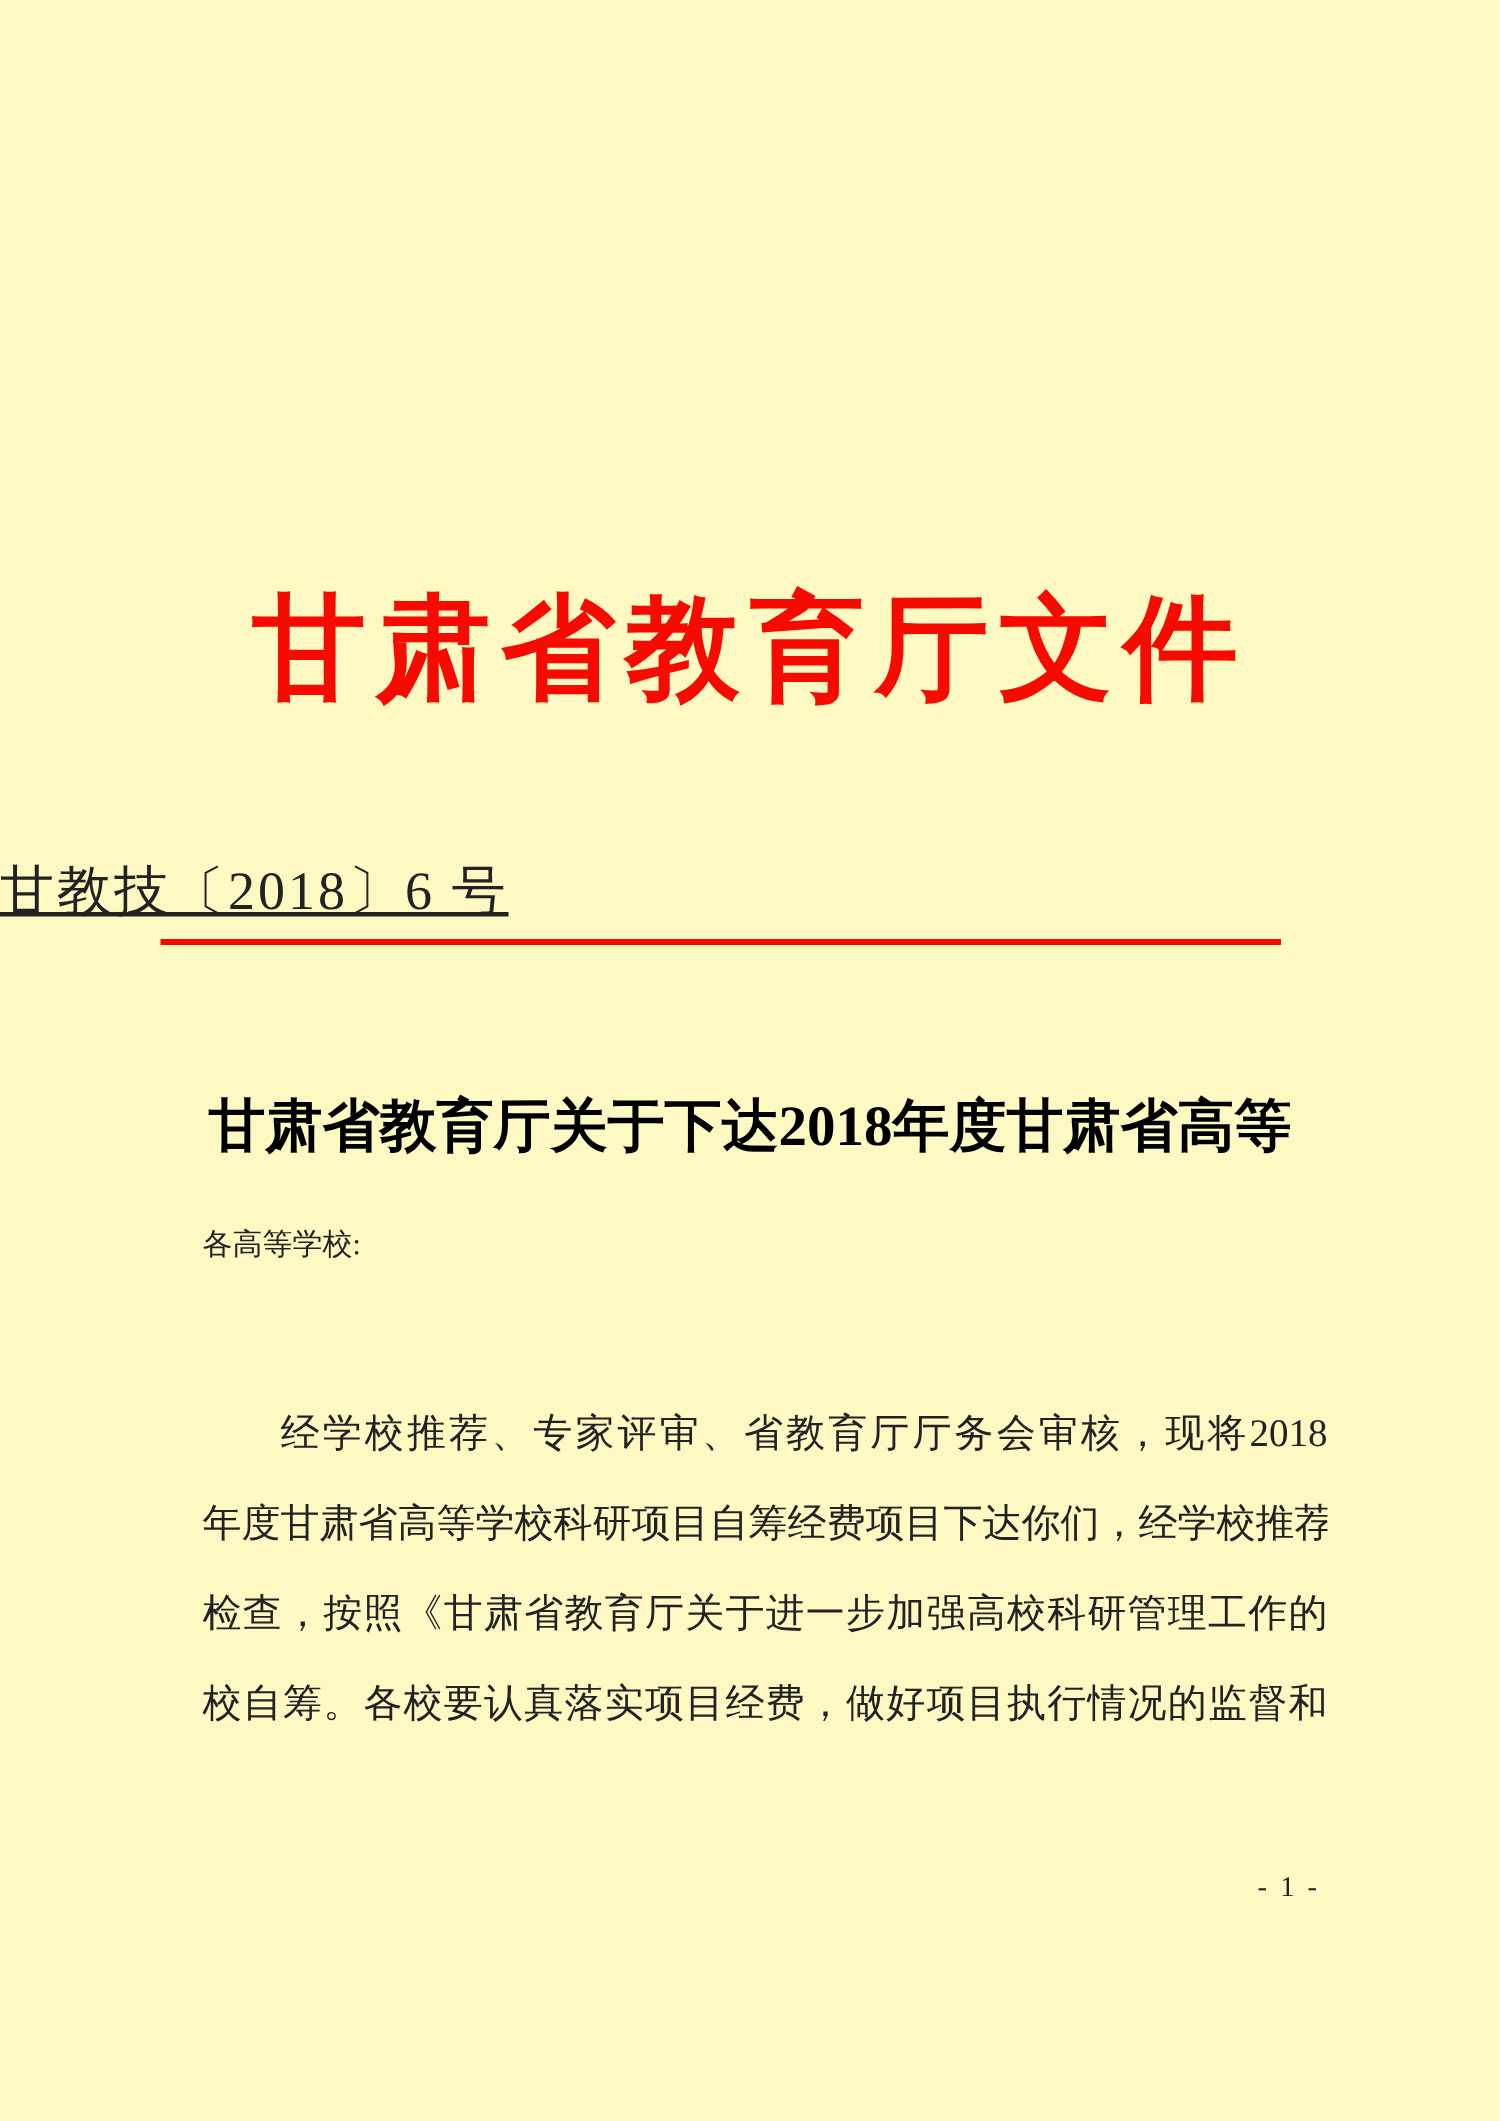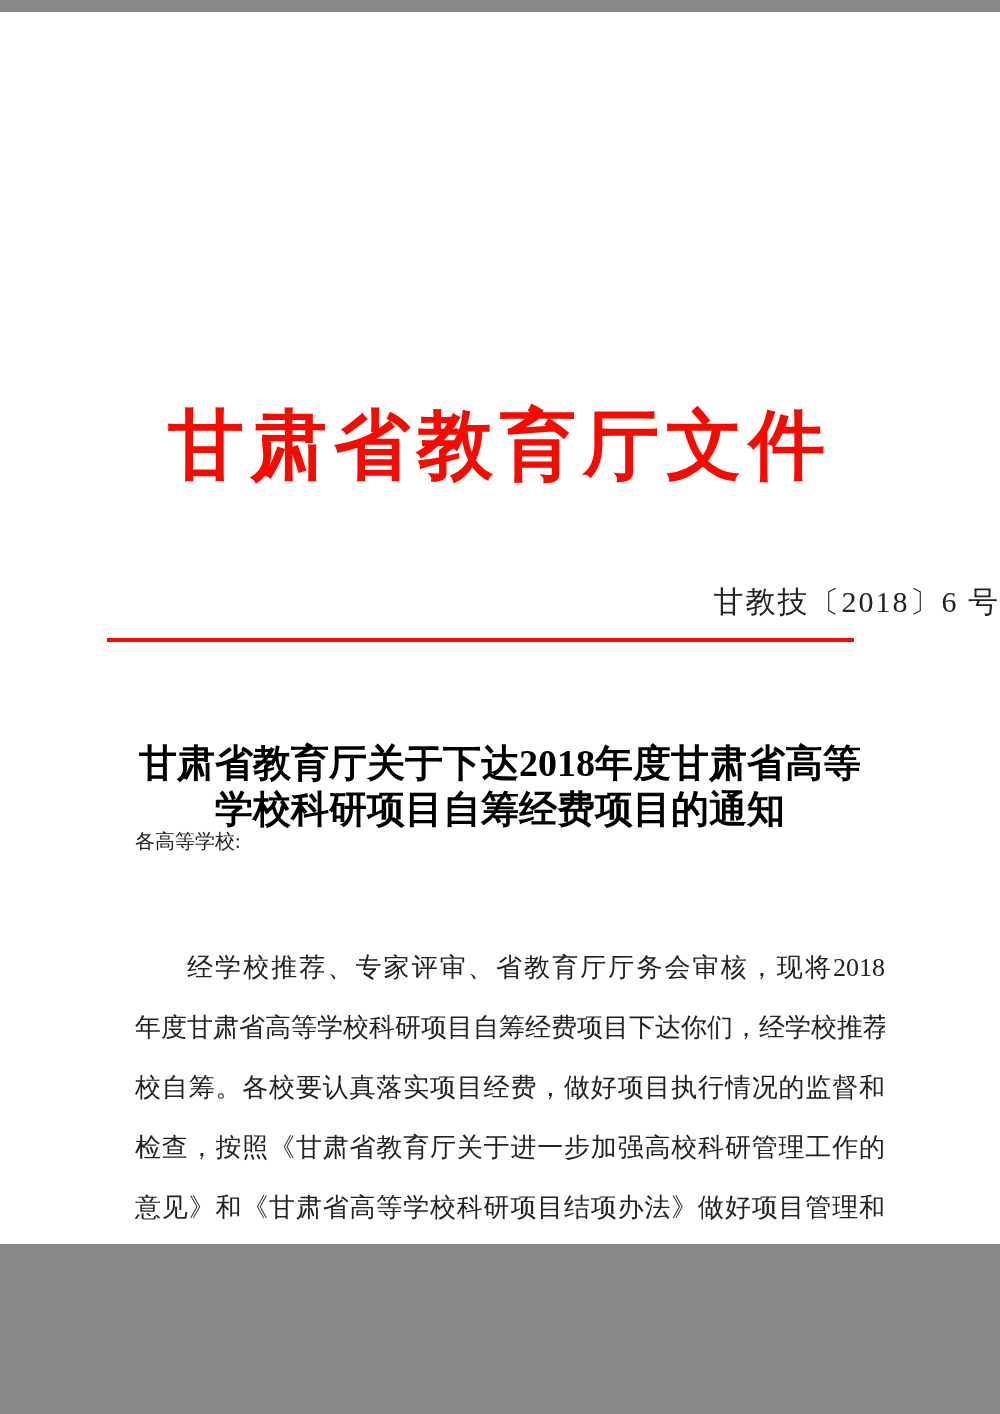--- a/index.html
+++ b/index.html
@@ -1,23 +1,23 @@
 <!DOCTYPE html>
 <html style="--accent-red: #f70b00;"><head>
 <meta charset="utf-8">
 <style>
   :root { --accent-red: #f70b00; --ink: #1a1a1a; }
   * { margin: 0; padding: 0; box-sizing: border-box; }
   html, body { background: #888; }
   .page {
     position: relative;
     width: 1000px;
-    height: 1232px;
-    margin: 12px auto;
-    background: #ffffff;
+    height: 1414px;
+    margin: 0 auto;
+    background: #fef9c3;
     font-family: "Liberation Serif", "DejaVu Serif", serif;
     color: var(--ink);
     overflow: hidden;
   }
   .agency-header {
     position: absolute;
     top: 388px;
     left: 0;
     width: 100%;
     text-align: center;
@@ -26,24 +26,25 @@
     font-weight: bold;
     letter-spacing: 7px;
     line-height: 1.2;
     white-space: nowrap;
   }
   .doc-number {
     position: absolute;
     top: 570px;
     left: 0;
     width: 100%;
-    text-align: right;
-    font-size: 30px;
+    text-align: left;
+    font-size: 36px;
     letter-spacing: 2px;
     color: #222;
+    text-decoration: underline;
   }
   .red-rule {
     position: absolute;
     top: 626px;
     left: 107px;
     width: 747px;
     height: 4px;
     background: var(--accent-red);
   }
   .doc-title {
@@ -97,28 +98,26 @@
 <div class="page">
 
   <div class="agency-header">甘肃省教育厅文件</div>
 
   <div class="doc-number">甘教技〔2018〕6 号</div>
 
   <div class="red-rule"></div>
 
   <div class="doc-title">
     <div>甘肃省教育厅关于下达2018年度甘肃省高等</div>
-    <div>学校科研项目自筹经费项目的通知</div>
   </div>
 
   <div class="salutation">各高等学校:</div>
 
   <div class="body-block">
     <div class="body-line indent">经学校推荐、专家评审、省教育厅厅务会审核，现将2018</div>
     <div class="body-line">年度甘肃省高等学校科研项目自筹经费项目下达你们，经学校推荐</div>
+    <div class="body-line">检查，按照《甘肃省教育厅关于进一步加强高校科研管理工作的</div>
     <div class="body-line">校自筹。各校要认真落实项目经费，做好项目执行情况的监督和</div>
-    <div class="body-line">检查，按照《甘肃省教育厅关于进一步加强高校科研管理工作的</div>
-    <div class="body-line">意见》和《甘肃省高等学校科研项目结项办法》做好项目管理和</div>
   </div>
 
   <div class="page-number">- 1 -</div>
 
 </div>
 
 </body></html>

